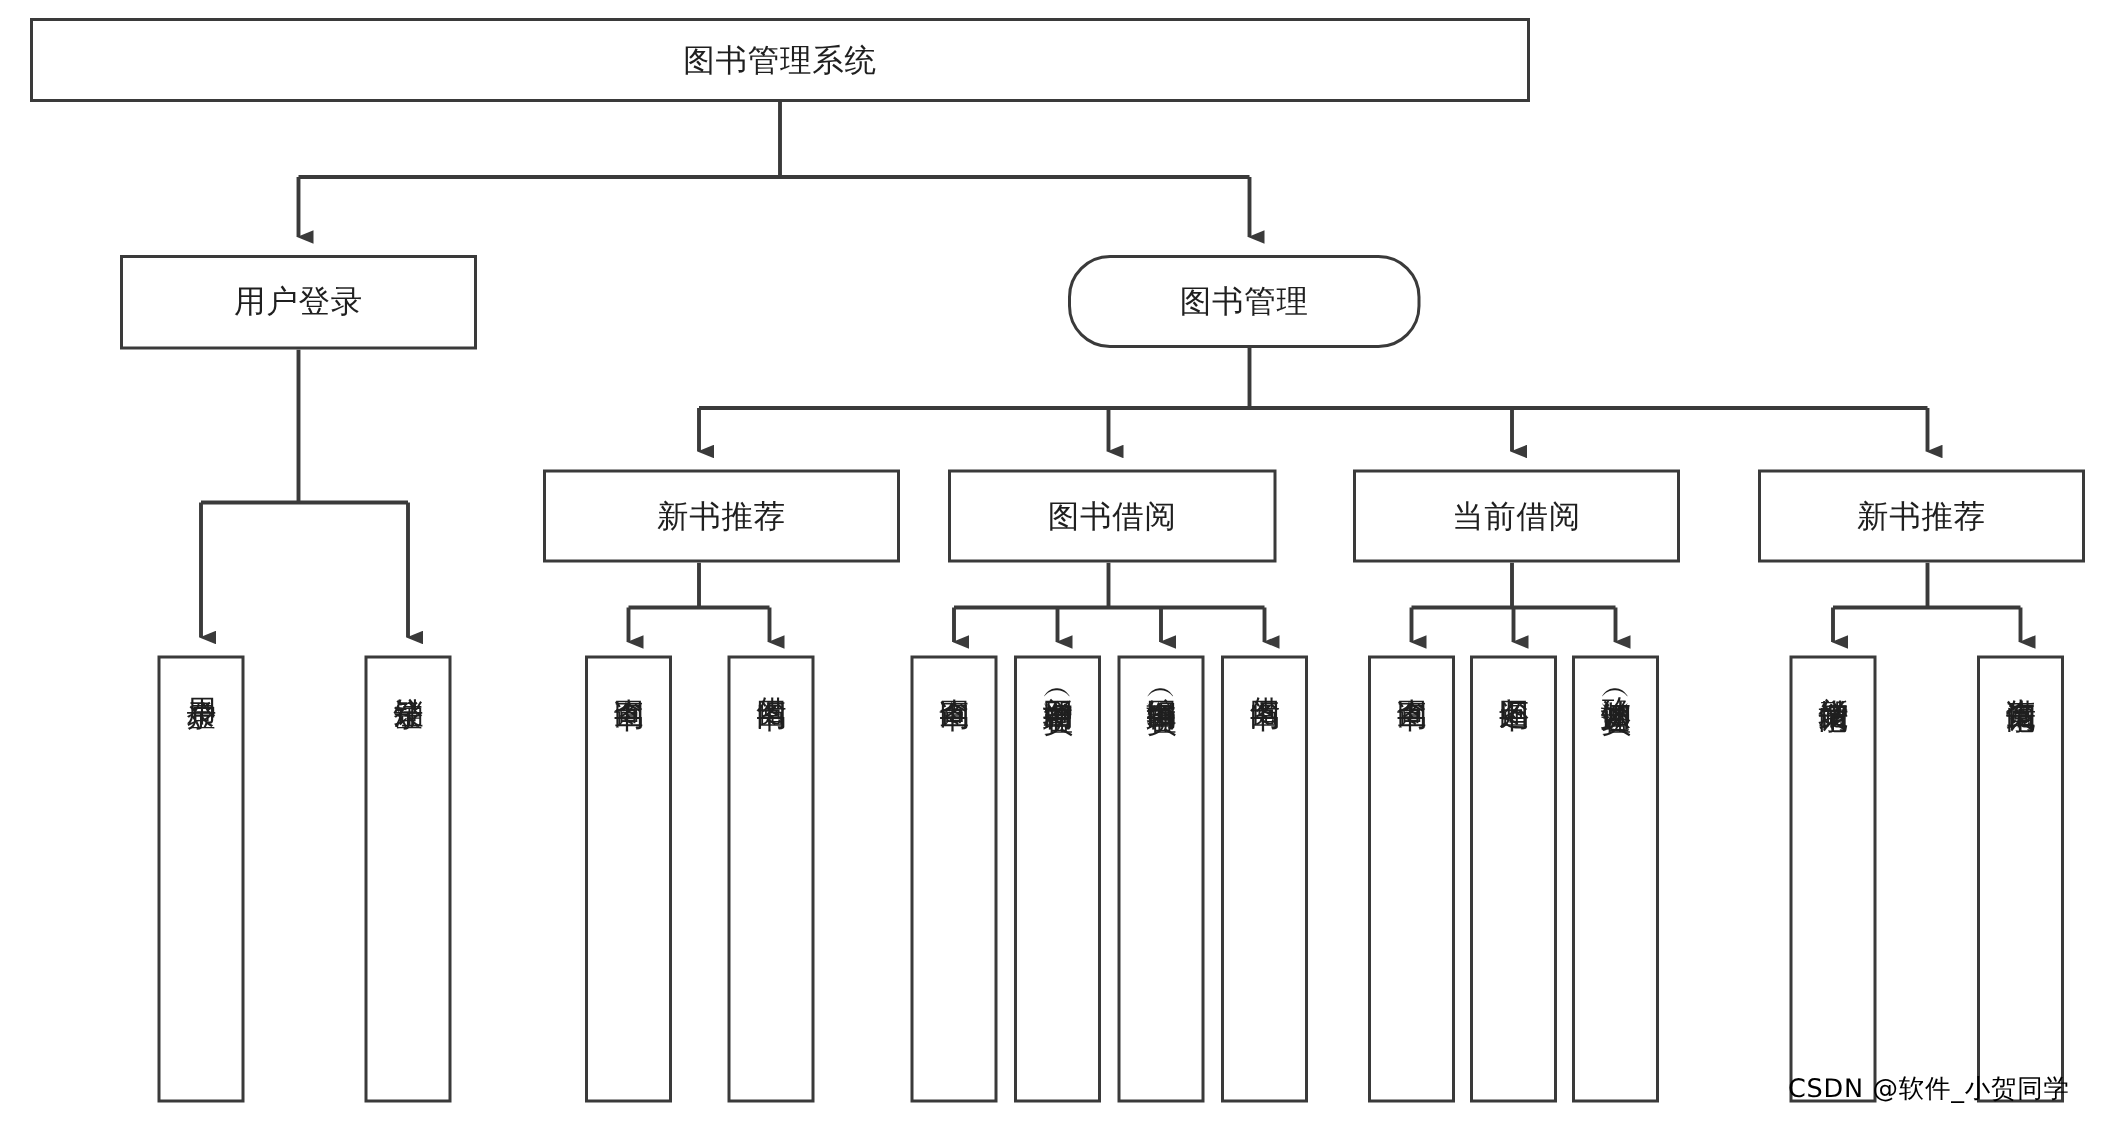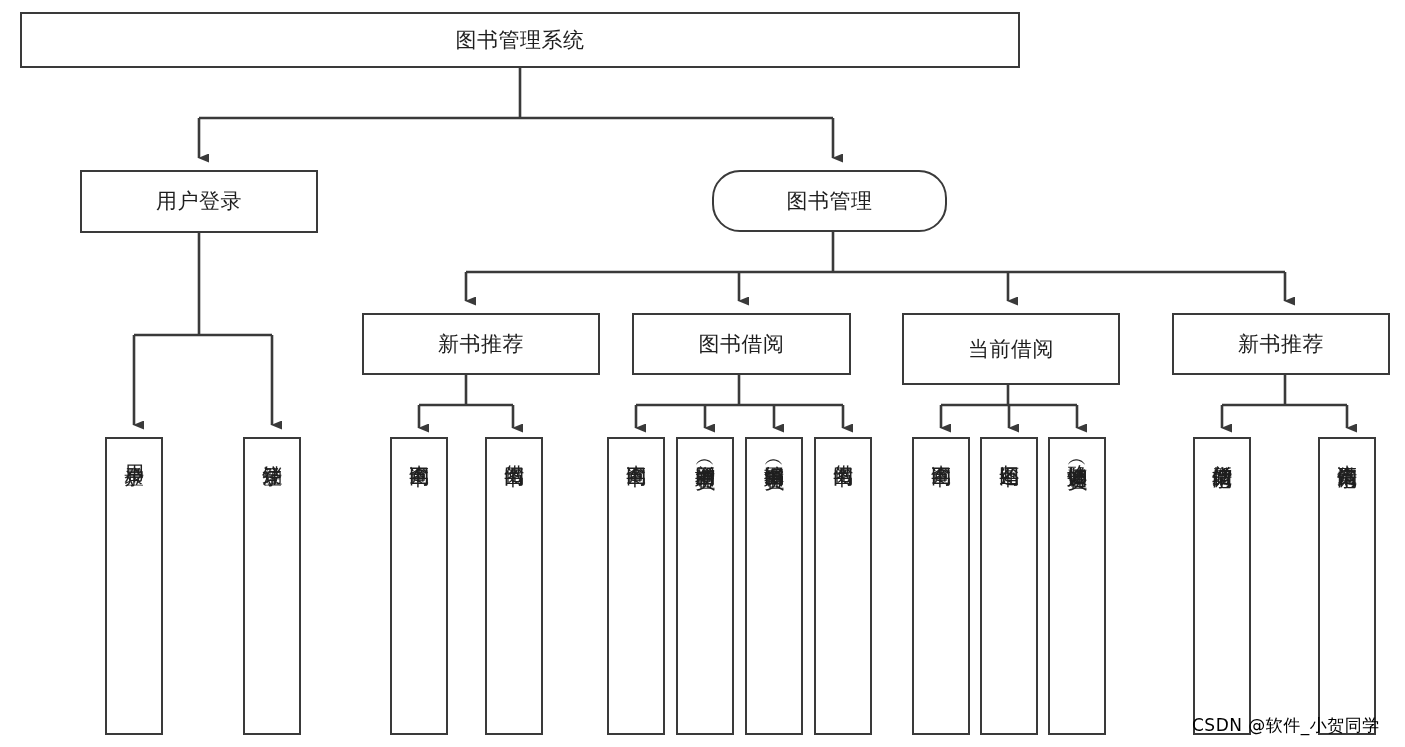--- a/index.html
+++ b/index.html
@@ -134,21 +134,21 @@
   </div>
 
   <div class="node-box" style="left:362px; top:313px; width:238px; height:62px;">
     <span class="node-label">新书推荐</span>
   </div>
 
   <div class="node-box" style="left:632px; top:313px; width:219px; height:62px;">
     <span class="node-label">图书借阅</span>
   </div>
 
-  <div class="node-box" style="left:902px; top:313px; width:218px; height:72px;">
+  <div class="node-box" style="left:902px; top:313px; width:218px; height:62px;">
     <span class="node-label">当前借阅</span>
   </div>
 
   <div class="node-box" style="left:1172px; top:313px; width:218px; height:62px;">
     <span class="node-label">新书推荐</span>
   </div>
 
   <div class="node-box vertical" style="left:105px; top:437px; width:58px; height:298px;">
     <span class="node-label">用户登录</span>
   </div>

